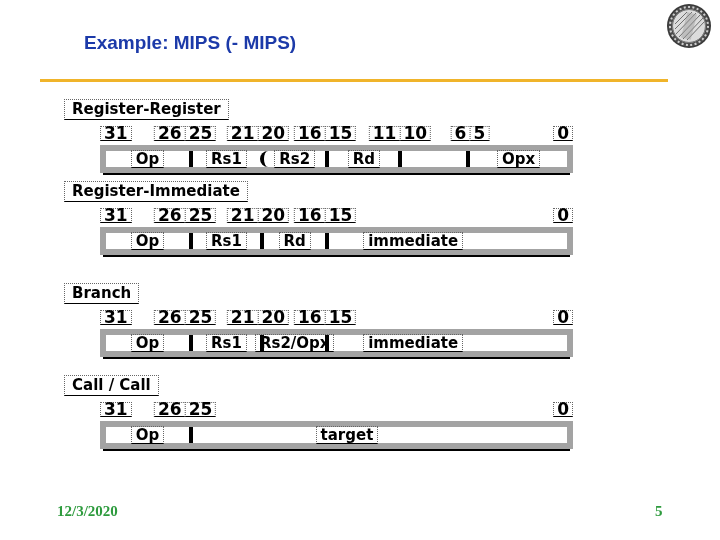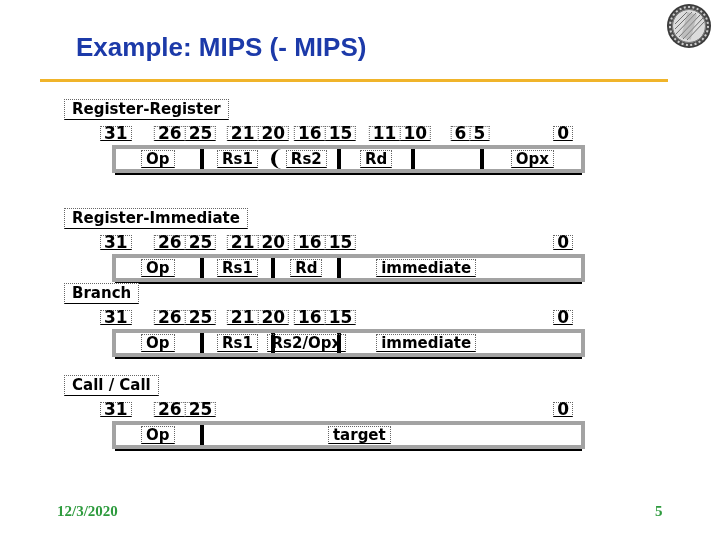--- a/index.html
+++ b/index.html
@@ -1,38 +1,38 @@
 <!DOCTYPE html>
 <html><head>
 <meta charset="utf-8">
 <style>
   html,body{margin:0;padding:0;background:#fff;}
   .slide{position:relative;width:720px;height:540px;background:#ffffff;overflow:hidden;
          font-family:"DejaVu Sans",sans-serif;color:#000;}
 
-  .title{position:absolute;left:76px;top:33px;margin:0;font-size:26px;line-height:1.1;
+  .title{position:absolute;left:84px;top:33px;margin:0;font-size:19px;line-height:1.1;
          font-weight:700;color:#1c3aa9;font-family:"Liberation Sans",sans-serif;}
   .rule{position:absolute;left:40px;top:79px;width:628px;height:3px;background:#f0b42a;}
   .logo{position:absolute;left:665px;top:2px;width:48px;height:48px;}
 
   #formats{position:absolute;left:64px;top:0;width:620px;height:540px;}
   .format-section{position:absolute;left:0;}
-  .fs-0{top:99px}.fs-1{top:208px}.fs-2{top:283px}.fs-3{top:375px}
+  .fs-0{top:99px}.fs-1{top:181px}.fs-2{top:283px}.fs-3{top:375px}
 
   .section-title{display:inline-block;font-size:15px;font-weight:700;line-height:17px;
                  padding:1px 7px;border:1px dotted #666;border-bottom:1px solid #000;background:#fff;}
 
   .bitrow{position:relative;margin-left:36px;margin-top:6px;width:473px;height:17px;}
   .bitgroup{position:absolute;top:0;display:flex;}
   .bitnum{display:block;padding:0 3px;border:1px dotted #666;border-bottom:1px solid #000;
           font-size:17px;font-weight:700;line-height:13px;background:#fff;}
   .bitnum + .bitnum{margin-left:-1px;}
 
-  .fieldrow{position:relative;margin-left:48px;margin-top:2px;width:473px;height:28px;
-            border:4px solid #a3a3a3;box-sizing:border-box;display:flex;background:#fff;
+  .fieldrow{position:relative;margin-left:36px;margin-top:2px;width:473px;height:28px;
+            border:6px solid #a3a3a3;box-sizing:border-box;display:flex;background:#fff;
             box-shadow:0 5px 0 -3px #000;}
   .cell{box-sizing:border-box;display:flex;align-items:center;justify-content:center;min-width:0;}
   .cell + .cell{border-left:4px solid #000;}
   .fieldlabel{font-size:15px;font-weight:700;line-height:16px;padding:0 4px;white-space:nowrap;
               border:1px dotted #666;border-bottom:1px solid #000;position:relative;z-index:2;}
 
   .footer-date{position:absolute;left:57px;top:503px;font-family:"Liberation Serif",serif;
                font-size:15px;font-weight:700;color:#2e9b3e;}
   .footer-page{position:absolute;left:655px;top:503px;font-family:"Liberation Serif",serif;
                font-size:15px;font-weight:700;color:#2e9b3e;}

